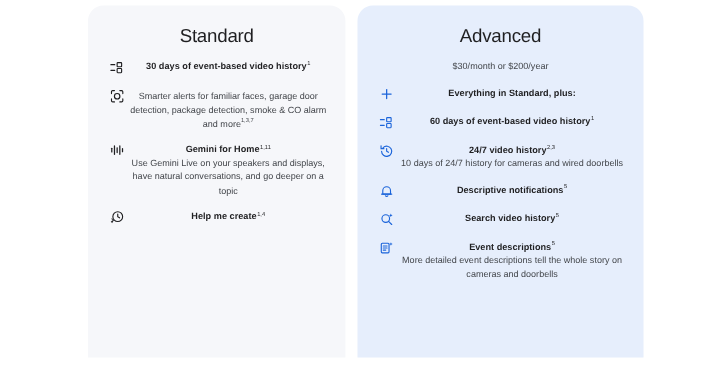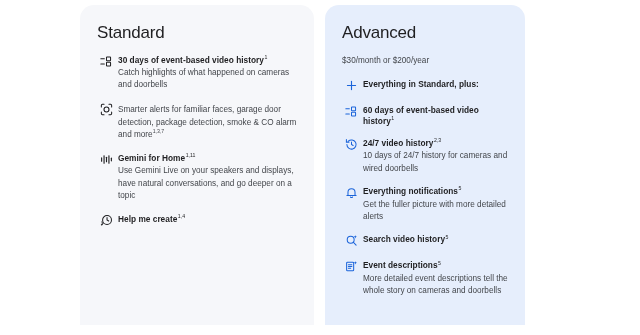--- a/index.html
+++ b/index.html
@@ -10,40 +10,41 @@
     background: #ffffff;
     font-family: "Liberation Sans", sans-serif;
     overflow: hidden;
   }
 
   #root {
     position: relative;
     width: 640px;
     height: 335px;
     background: #ffffff;
+    text-align: center;
   }
 
   .card {
     position: absolute;
     top: 5px;
     height: 320px;
     border-radius: 14px 14px 0 0;
     padding: 18px 17px 0 17px;
     overflow: hidden;
   }
 
   .card-standard {
     left: 80px;
     width: 234px;
     background: #f6f7fa;
   }
 
   .card-advanced {
     left: 325px;
-    width: 200px;
+    width: 260px;
     background: #e6eefc;
   }
 
   .plan-title {
     font-size: 17px;
     font-weight: 400;
     letter-spacing: -0.2px;
     color: #1f1f21;
     line-height: 1.15;
     margin-bottom: 11px;
@@ -130,21 +131,20 @@
         <span class="feature-icon">
           <svg width="13" height="13" viewBox="0 0 24 24" fill="none" stroke="#1f1f21" stroke-width="1.9" stroke-linecap="round">
             <line x1="1.5" y1="7" x2="8" y2="7"></line>
             <line x1="1.5" y1="16.5" x2="8" y2="16.5"></line>
             <rect x="12" y="3.5" width="7.5" height="7" rx="1" stroke-width="1.9"></rect>
             <rect x="12" y="13.5" width="7.5" height="7" rx="1" stroke-width="1.9"></rect>
           </svg>
         </span>
         <div class="feature-body">
           <div class="feature-title"><span>30 days of event-based video history</span><sup>1</sup></div>
-          <div class="feature-desc">Catch highlights of what happened on cameras and doorbells</div>
         </div>
       </li>
 
       <li class="feature">
         <span class="feature-icon">
           <svg width="13" height="13" viewBox="0 0 24 24" fill="none" stroke="#1f1f21" stroke-width="1.9" stroke-linecap="round">
             <path d="M2.5 7.5V4.5a2 2 0 0 1 2-2h3"></path>
             <path d="M21.5 7.5V4.5a2 2 0 0 0-2-2h-3"></path>
             <path d="M2.5 16.5v3a2 2 0 0 0 2 2h3"></path>
             <path d="M21.5 16.5v3a2 2 0 0 1-2 2h-3"></path>
@@ -237,22 +237,21 @@
 
       <li class="feature">
         <span class="feature-icon">
           <svg width="13" height="13" viewBox="0 0 24 24" fill="none" stroke="#1b64da" stroke-width="1.9" stroke-linecap="round" stroke-linejoin="round">
             <path d="M5.5 17.5v-5.8a6.5 6.5 0 0 1 13 0v5.8z"></path>
             <line x1="3.5" y1="17.5" x2="20.5" y2="17.5"></line>
             <path d="M10 20.2a2.3 2.3 0 0 0 4 0"></path>
           </svg>
         </span>
         <div class="feature-body">
-          <div class="feature-title"><span>Everything notifications</span><sup>5</sup></div>
-          <div class="feature-desc">Get the fuller picture with more detailed alerts</div>
+          <div class="feature-title"><span>Descriptive notifications</span><sup>5</sup></div>
         </div>
       </li>
 
       <li class="feature">
         <span class="feature-icon">
           <svg width="13" height="13" viewBox="0 0 24 24" fill="none" stroke="#1b64da" stroke-width="1.9" stroke-linecap="round">
             <circle cx="10.5" cy="10.5" r="6.4"></circle>
             <line x1="15.2" y1="15.2" x2="20.5" y2="20.5"></line>
             <path d="M19 2.2l0.85 2.1 2.1 0.85-2.1 0.85-0.85 2.1-0.85-2.1-2.1-0.85 2.1-0.85z" fill="#1b64da" stroke="none"></path>
           </svg>

